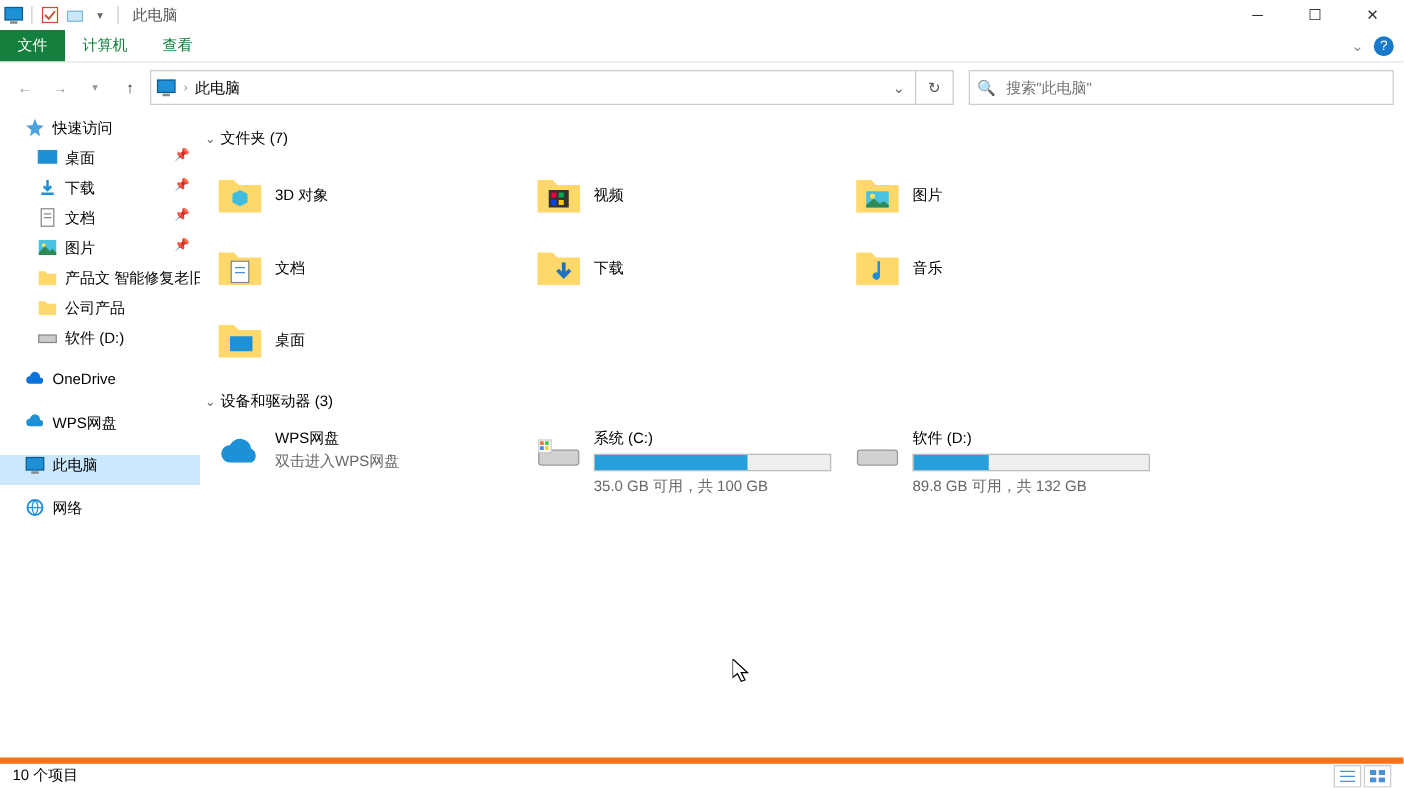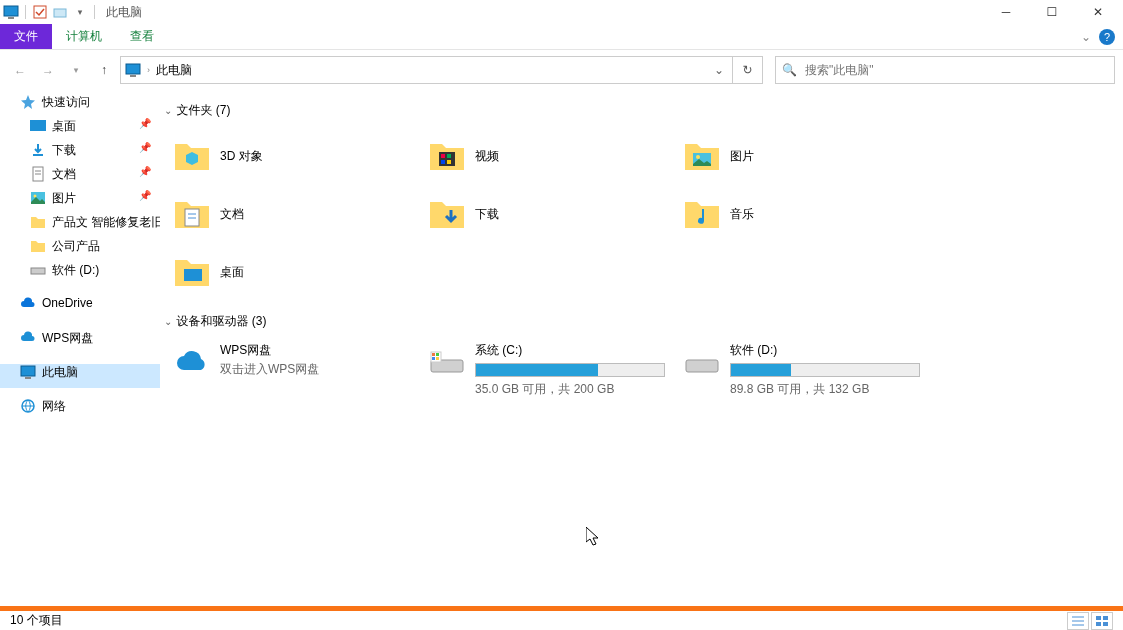--- a/index.html
+++ b/index.html
@@ -6,21 +6,21 @@
 body{width:1123px;height:630px;background:#fff;overflow:hidden;position:relative}
 .titlebar{height:24px;background:#fff;display:flex;align-items:center;padding:0 2px}
 .tb-icons{display:flex;align-items:center;gap:2px}
 .tb-icon{width:18px;height:18px;display:flex;align-items:center;justify-content:center}
 .tb-sep{width:1px;height:14px;background:#ccc;margin:0 3px}
 .tb-title{margin-left:8px;color:#555}
 .win-controls{margin-left:auto;display:flex}
 .win-btn{width:46px;height:24px;display:flex;align-items:center;justify-content:center;color:#333}
 .ribbon{height:26px;background:#fff;display:flex;align-items:stretch;border-bottom:1px solid #e5e5e5}
 .ribbon-tab{padding:0 14px;display:flex;align-items:center;color:#15803d;cursor:pointer}
-.ribbon-tab.file{background:#6d28d9;color:#fff}
+.ribbon-tab.file{background:#15803d;color:#fff}
 .ribbon-right{margin-left:auto;display:flex;align-items:center;gap:8px;padding-right:8px}
 .help-icon{width:16px;height:16px;border-radius:50%;background:#1979ca;color:#fff;display:flex;align-items:center;justify-content:center;font-size:11px}
 .navbar{height:40px;display:flex;align-items:center;padding:4px 8px;gap:4px}
 .nav-btn{width:24px;height:24px;display:flex;align-items:center;justify-content:center;color:#999;cursor:pointer}
 .nav-btn.active{color:#333}
 .addr-box{flex:1;height:28px;border:1px solid #ccc;display:flex;align-items:center;padding:0 4px;gap:6px}
 .addr-dd{width:18px;text-align:center;color:#666;cursor:pointer}
 .refresh-box{width:30px;height:28px;border:1px solid #ccc;border-left:none;display:flex;align-items:center;justify-content:center;color:#555;cursor:pointer}
 .search-box{width:340px;height:28px;border:1px solid #ccc;display:flex;align-items:center;padding:0 6px;gap:8px;margin-left:8px}
 .search-box input{border:none;outline:none;flex:1;font-size:12px;color:#666}
@@ -294,21 +294,21 @@
             <rect x="5" y="11" width="3" height="3" fill="#e74"></rect>
             <rect x="9" y="11" width="3" height="3" fill="#4c4"></rect>
             <rect x="5" y="15" width="3" height="3" fill="#48e"></rect>
             <rect x="9" y="15" width="3" height="3" fill="#fc4"></rect>
           </svg>
         <div class="drive-info">
           <span>系统 (C:)</span>
           <div class="drive-bar">
               <div class="drive-fill" style="width:65%"></div>
             </div>
-          <span class="item-sub">35.0 GB 可用，共 200 GB</span>
+          <span class="item-sub">35.0 GB 可用，共 100 GB</span>
         </div>
       </div>
       <div class="drive-item">
         <svg class="drive-icon" viewBox="0 0 40 40">
             <rect x="4" y="18" width="32" height="12" rx="2" fill="#d0d0d0" stroke="#999"></rect>
           </svg>
         <div class="drive-info">
           <span>软件 (D:)</span>
           <div class="drive-bar">
               <div class="drive-fill" style="width:32%"></div>

